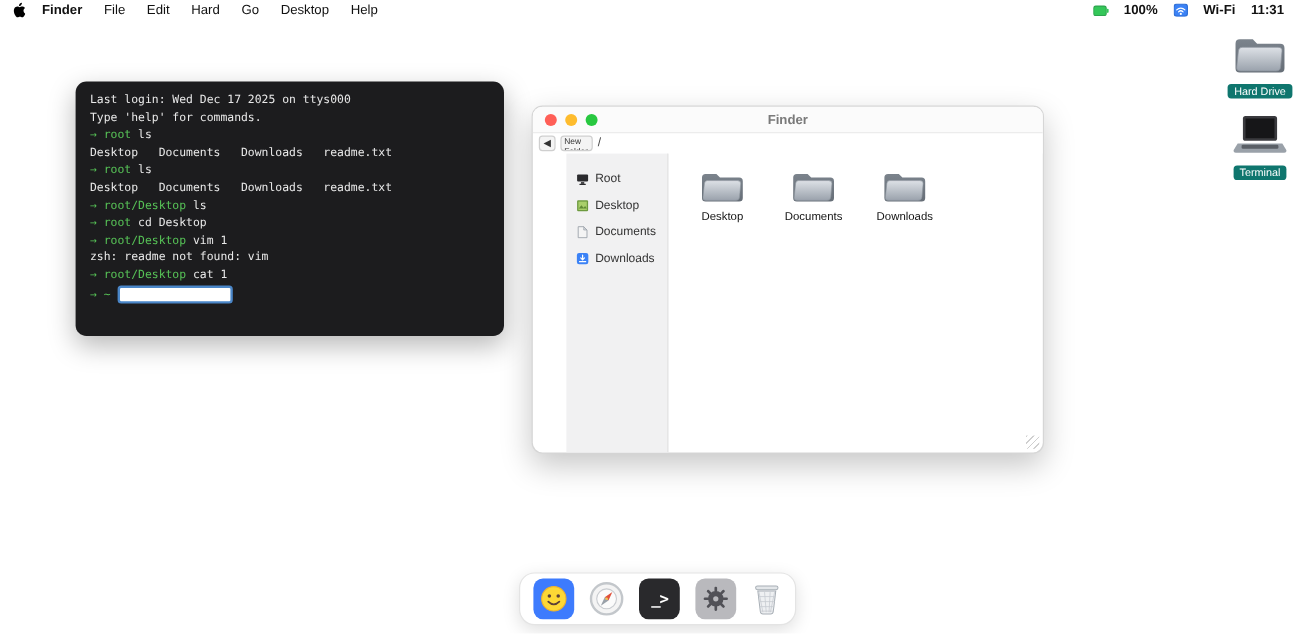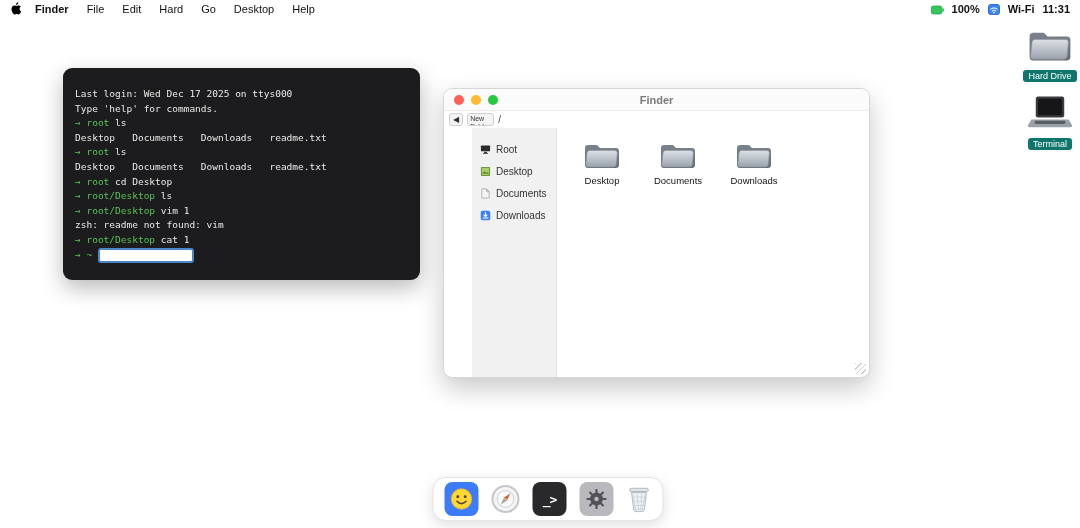--- a/index.html
+++ b/index.html
@@ -6,32 +6,32 @@
   html,body { width:1080px; height:528px; overflow:hidden; }
   body { font-family:"Liberation Sans", sans-serif; background:#ffffff; position:relative; }
 
   
   .menubar { position:absolute; top:0; left:0; width:1080px; height:17px;
              display:flex; align-items:center; padding:0 10px; background:#ffffff; }
   .menubar .apple { width:11px; height:13px; margin-right:14px; display:flex; align-items:center; }
   .menu-item { font-size:11px; color:#111; margin-right:18px; cursor:default; }
   .menu-item.app { font-weight:700; }
   .menubar .spacer { flex:1; }
-  .status { display:flex; align-items:flex-end; gap:8px; }
+  .status { display:flex; align-items:center; gap:13px; }
   .status .txt { font-size:11px; font-weight:600; color:#111; }
 
   
   .desk-icon { position:absolute; width:64px; display:flex; flex-direction:column; align-items:center; }
   .desk-icon .chip { margin-top:6px; background:#0f766e; color:#ffffff; font-size:9px;
                      padding:1px 5px; border-radius:3px; white-space:nowrap; }
 
   
   .terminal { position:absolute; left:63px; top:68px; width:357px; height:212px;
               background:#1c1c1e; border-radius:9px; box-shadow:0 8px 22px rgba(0,0,0,.28);
-              padding:19px 12px; overflow:visible; }
+              padding:9px 12px; overflow:visible; }
   .term-line { font-family:"DejaVu Sans Mono", monospace; font-size:9.5px; line-height:14.6px;
                color:#e9e9e9; white-space:pre; }
   .term-line .prompt { color:#57c357; }
   .term-input { width:96px; height:15px; margin-left:6px; vertical-align:middle;
                 background:#ffffff; border:2px solid #4a86c8; border-radius:3px;
                 font-family:"DejaVu Sans Mono", monospace; font-size:9px; padding:0 3px; outline:none; }
 
   
   .finder { position:absolute; left:443px; top:88px; width:427px; height:290px;
             background:#ffffff; border:1px solid #d6d6d6; border-radius:9px;
@@ -140,22 +140,22 @@
   <span class="chip">Terminal</span>
 </div>
 
 <div class="terminal">
   <div class="term-line"><span class="prompt"></span><span>Last login: Wed Dec 17 2025 on ttys000</span></div>
   <div class="term-line"><span class="prompt"></span><span>Type 'help' for commands.</span></div>
   <div class="term-line"><span class="prompt">→ root</span><span> ls</span></div>
   <div class="term-line"><span class="prompt"></span><span>Desktop   Documents   Downloads   readme.txt</span></div>
   <div class="term-line"><span class="prompt">→ root</span><span> ls</span></div>
   <div class="term-line"><span class="prompt"></span><span>Desktop   Documents   Downloads   readme.txt</span></div>
+  <div class="term-line"><span class="prompt">→ root/Desktop</span><span> ls</span></div>
   <div class="term-line"><span class="prompt">→ root</span><span> cd Desktop</span></div>
-  <div class="term-line"><span class="prompt">→ root/Desktop</span><span> ls</span></div>
   <div class="term-line"><span class="prompt">→ root/Desktop</span><span> vim 1</span></div>
   <div class="term-line"><span class="prompt"></span><span>zsh: readme not found: vim</span></div>
   <div class="term-line"><span class="prompt">→ root/Desktop</span><span> cat 1</span></div>
   <div class="term-line"><span class="prompt">→ ~</span><span></span><input class="term-input" type="text" value="" style=""></div>
 </div>
 
 <div class="finder">
   <div class="titlebar">
     <div class="lights">
       <span class="light red"></span>

